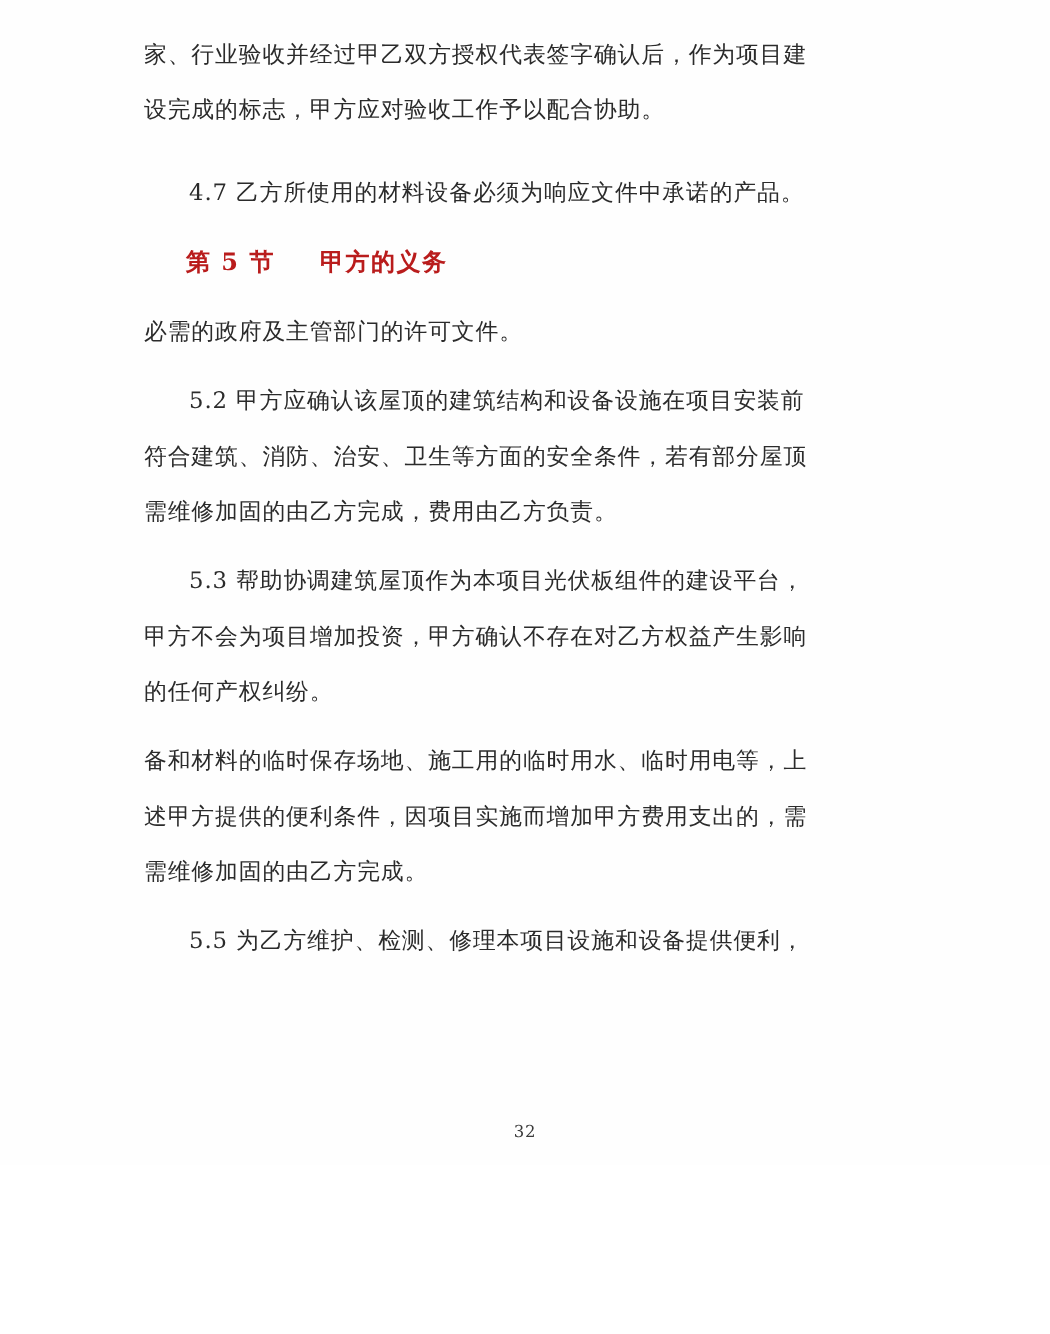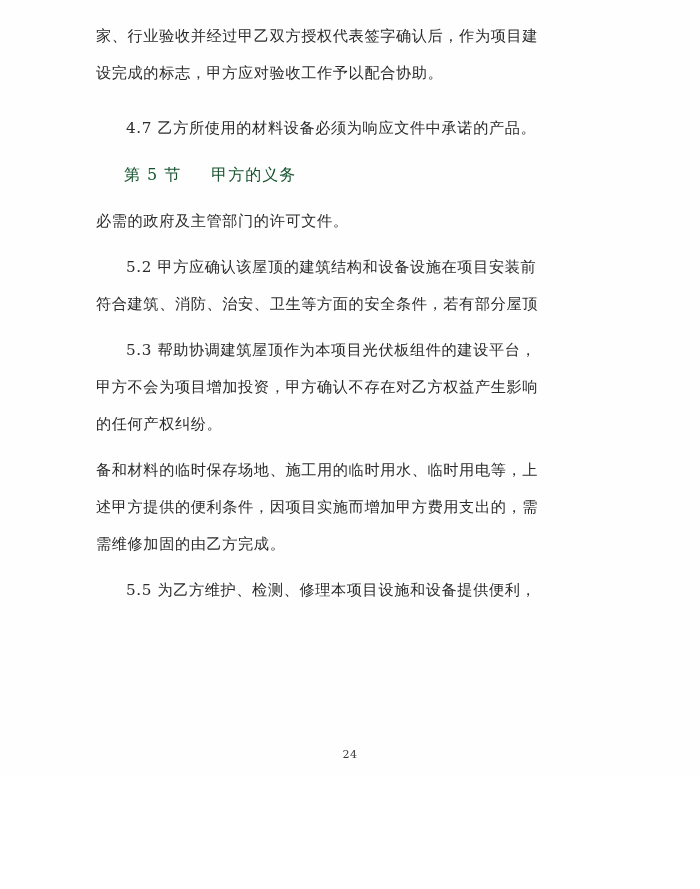--- a/index.html
+++ b/index.html
@@ -37,22 +37,22 @@
   }
   .indent {
     text-indent: 30px;
   }
   .cont {
     text-indent: 0;
   }
   .heading {
     font-family: "DejaVu Serif", serif;
     font-size: 16px;
-    font-weight: normal;
-    color: #14532d;
+    font-weight: bold;
+    color: #b91c1c;
     line-height: 38px;
     letter-spacing: 1px;
     text-indent: 28px;
     margin: 0;
   }
   .heading .gap {
     display: inline-block;
     width: 30px;
   }
   .pageno {
@@ -100,20 +100,21 @@
     <div class="spacer"></div>
 
     <div class="block">
       <p class="para cont">必需的政府及主管部门的许可文件。</p>
     </div>
     <div class="spacer"></div>
 
     <div class="block">
       <p class="para indent">5.2 甲方应确认该屋顶的建筑结构和设备设施在项目安装前</p>
       <p class="para cont">符合建筑、消防、治安、卫生等方面的安全条件，若有部分屋顶</p>
+      <p class="para cont">需维修加固的由乙方完成，费用由乙方负责。</p>
     </div>
     <div class="spacer"></div>
 
     <div class="block">
       <p class="para indent">5.3 帮助协调建筑屋顶作为本项目光伏板组件的建设平台，</p>
       <p class="para cont">甲方不会为项目增加投资，甲方确认不存在对乙方权益产生影响</p>
       <p class="para cont">的任何产权纠纷。</p>
     </div>
     <div class="spacer"></div>
 
@@ -124,14 +125,14 @@
     </div>
     <div class="spacer"></div>
 
     <div class="block">
       <p class="para indent">5.5 为乙方维护、检测、修理本项目设施和设备提供便利，</p>
 
     </div>
 
   </div>
 
-  <div class="pageno">24</div>
+  <div class="pageno">32</div>
 </div>
 
 </body></html>

